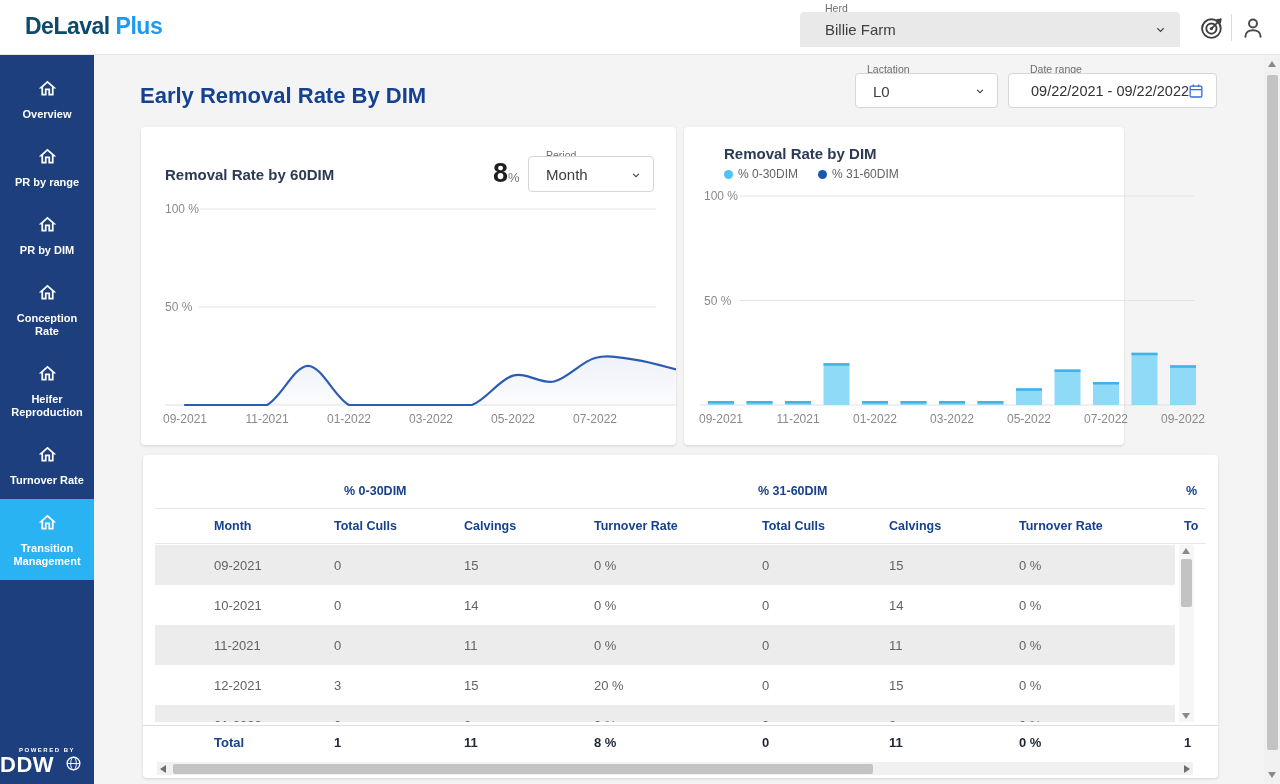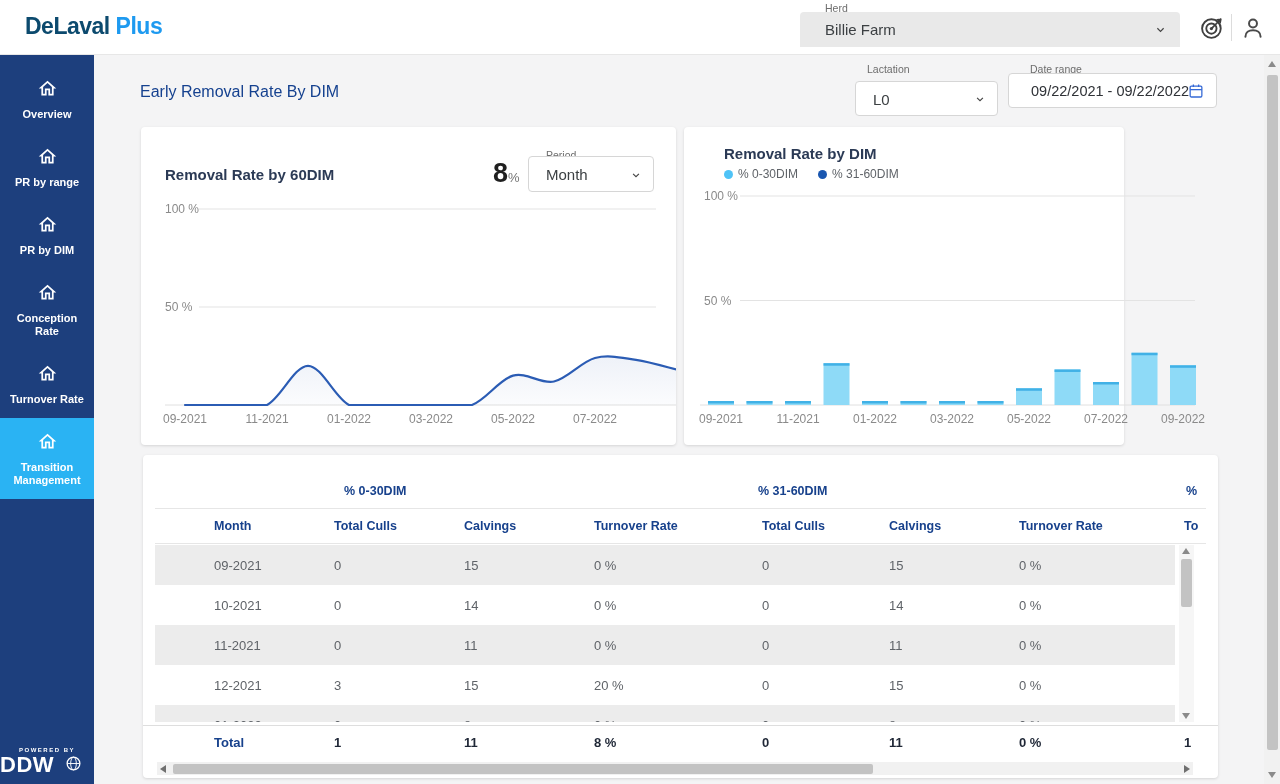--- a/index.html
+++ b/index.html
@@ -26,21 +26,21 @@
   .nav{ padding-top:10px; }
   .nav-item{ position:relative; padding:13px 4px 12px 4px; text-align:center; cursor:pointer; }
   .nav-item.active{ background:#2ab3f3; }
   .nav-item .nico{ display:inline-block; width:21px; height:21px; }
   .nav-item .nlab{ margin-top:5px; font-size:11px; font-weight:700; color:#fff; line-height:13px; }
   .ddw{ position:absolute; left:0; bottom:8px; width:94px; text-align:center; color:#fff; }
   .ddw .pby{ font-size:6px; font-weight:700; letter-spacing:1.5px; }
   .ddw .brand{ font-size:22px; font-weight:700; letter-spacing:0.5px; line-height:22px;
                display:flex; align-items:center; justify-content:flex-start; gap:11px; }
   
-  .page-title{ position:absolute; left:140px; top:83px; font-size:16px; font-weight:400; color:#15418f; }
+  .page-title{ position:absolute; left:140px; top:83px; font-size:22px; font-weight:700; color:#15418f; }
   .outl-box{ position:absolute; height:35px; background:#fff; border:1px solid #d6d6d6; border-radius:4px; cursor:pointer; }
   .fl-label{ position:absolute; font-size:10.5px; color:#6d6d6d; }
   .outl-val{ position:absolute; left:17px; top:9px; font-size:15px; color:#3c4043; }
   
   .card{ position:absolute; background:#fff; border-radius:4px; box-shadow:0 1px 3px rgba(0,0,0,0.13); }
   .c-title{ position:absolute; font-size:15px; font-weight:700; color:#2b3a55; }
   .kpi{ position:absolute; left:352px; top:31px; }
   .kpi .big{ font-size:27px; font-weight:700; color:#1f1f1f; }
   .kpi .unit{ font-size:13px; color:#757575; }
   .legend{ position:absolute; left:40px; top:40px; display:flex; gap:20px; }
@@ -109,20 +109,23 @@
             </svg></span><div class="nlab">Overview</div></div>
         <div class="nav-item"><span class="nico"><svg width="21" height="21" viewBox="0 0 24 24">
               <path d="M12 5.69l5 4.5V18h-2v-6H9v6H7v-7.81l5-4.5M12 3L2 12h3v8h6v-6h2v6h6v-8h3L12 3z" fill="#fff"></path>
             </svg></span><div class="nlab">PR by range</div></div>
         <div class="nav-item"><span class="nico"><svg width="21" height="21" viewBox="0 0 24 24">
               <path d="M12 5.69l5 4.5V18h-2v-6H9v6H7v-7.81l5-4.5M12 3L2 12h3v8h6v-6h2v6h6v-8h3L12 3z" fill="#fff"></path>
             </svg></span><div class="nlab">PR by DIM</div></div>
         <div class="nav-item"><span class="nico"><svg width="21" height="21" viewBox="0 0 24 24">
               <path d="M12 5.69l5 4.5V18h-2v-6H9v6H7v-7.81l5-4.5M12 3L2 12h3v8h6v-6h2v6h6v-8h3L12 3z" fill="#fff"></path>
             </svg></span><div class="nlab">Conception Rate</div></div>
+        <div class="nav-item"><span class="nico"><svg width="21" height="21" viewBox="0 0 24 24">
+              <path d="M12 5.69l5 4.5V18h-2v-6H9v6H7v-7.81l5-4.5M12 3L2 12h3v8h6v-6h2v6h6v-8h3L12 3z" fill="#fff"></path>
+            </svg></span><div class="nlab">Heifer Reproduction</div></div>
         <div class="nav-item"><span class="nico"><svg width="21" height="21" viewBox="0 0 24 24">
               <path d="M12 5.69l5 4.5V18h-2v-6H9v6H7v-7.81l5-4.5M12 3L2 12h3v8h6v-6h2v6h6v-8h3L12 3z" fill="#fff"></path>
             </svg></span><div class="nlab">Turnover Rate</div></div>
         <div class="nav-item active"><span class="nico"><svg width="21" height="21" viewBox="0 0 24 24">
               <path d="M12 5.69l5 4.5V18h-2v-6H9v6H7v-7.81l5-4.5M12 3L2 12h3v8h6v-6h2v6h6v-8h3L12 3z" fill="#fff"></path>
             </svg></span><div class="nlab">Transition Management</div></div>
       </div>
     <div class="ddw">
       <div class="pby">POWERED BY</div>
       <div class="brand">
@@ -134,21 +137,21 @@
             <path d="M3.2 12h17.6" stroke="#fff" stroke-width="1.3"></path>
           </svg>
         </span>
       </div>
     </div>
   </div>
 
   <div class="page-title">Early Removal Rate By DIM</div>
 
   <div class="fl-label" style="left:867px; top:63px;">Lactation</div>
-  <div class="outl-box" style="left:855px; top:73px; width:143px;margin-top:8px;">
+  <div class="outl-box" style="left:855px; top:73px; width:143px;">
     <span class="outl-val">L0</span>
     <span style="position:absolute; right:10px; top:10px;">
       <svg width="14" height="14" viewBox="0 0 24 24">
           <path d="M7 10l5 5 5-5" fill="none" stroke="#444" stroke-width="1.9"></path>
         </svg>
     </span>
   </div>
 
   <div class="fl-label" style="left:1030px; top:63px;">Date range</div>
   <div class="outl-box" style="left:1008px; top:73px; width:209px;">

